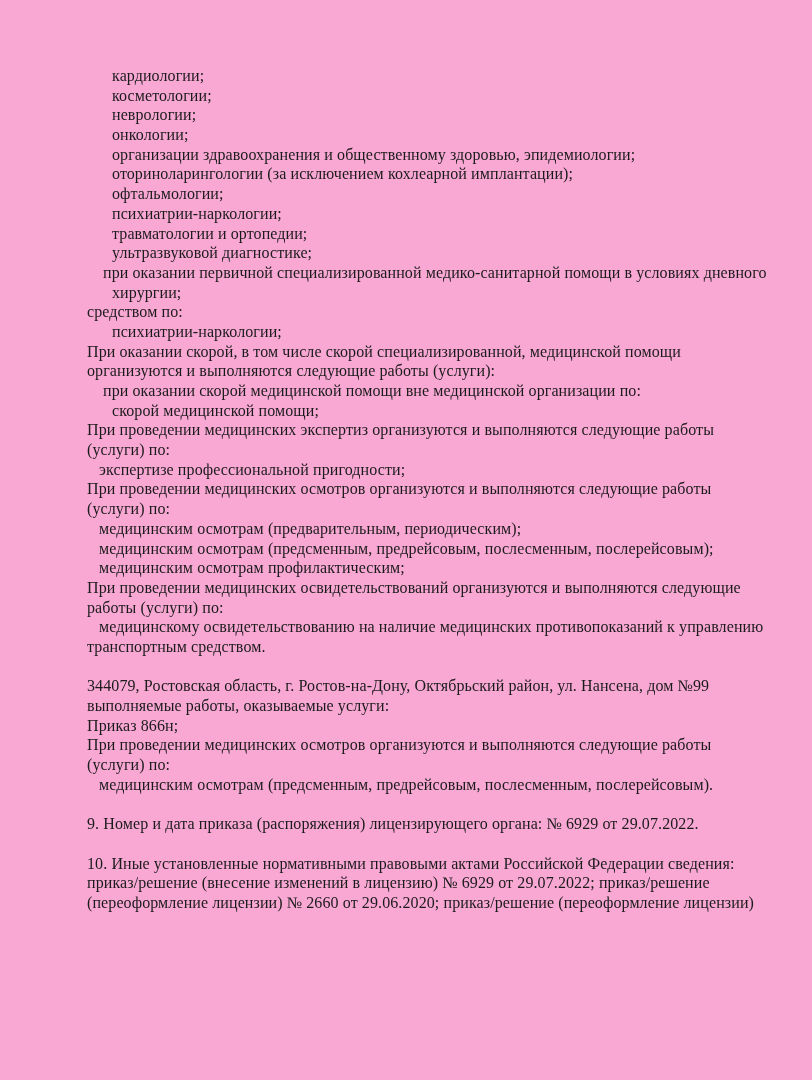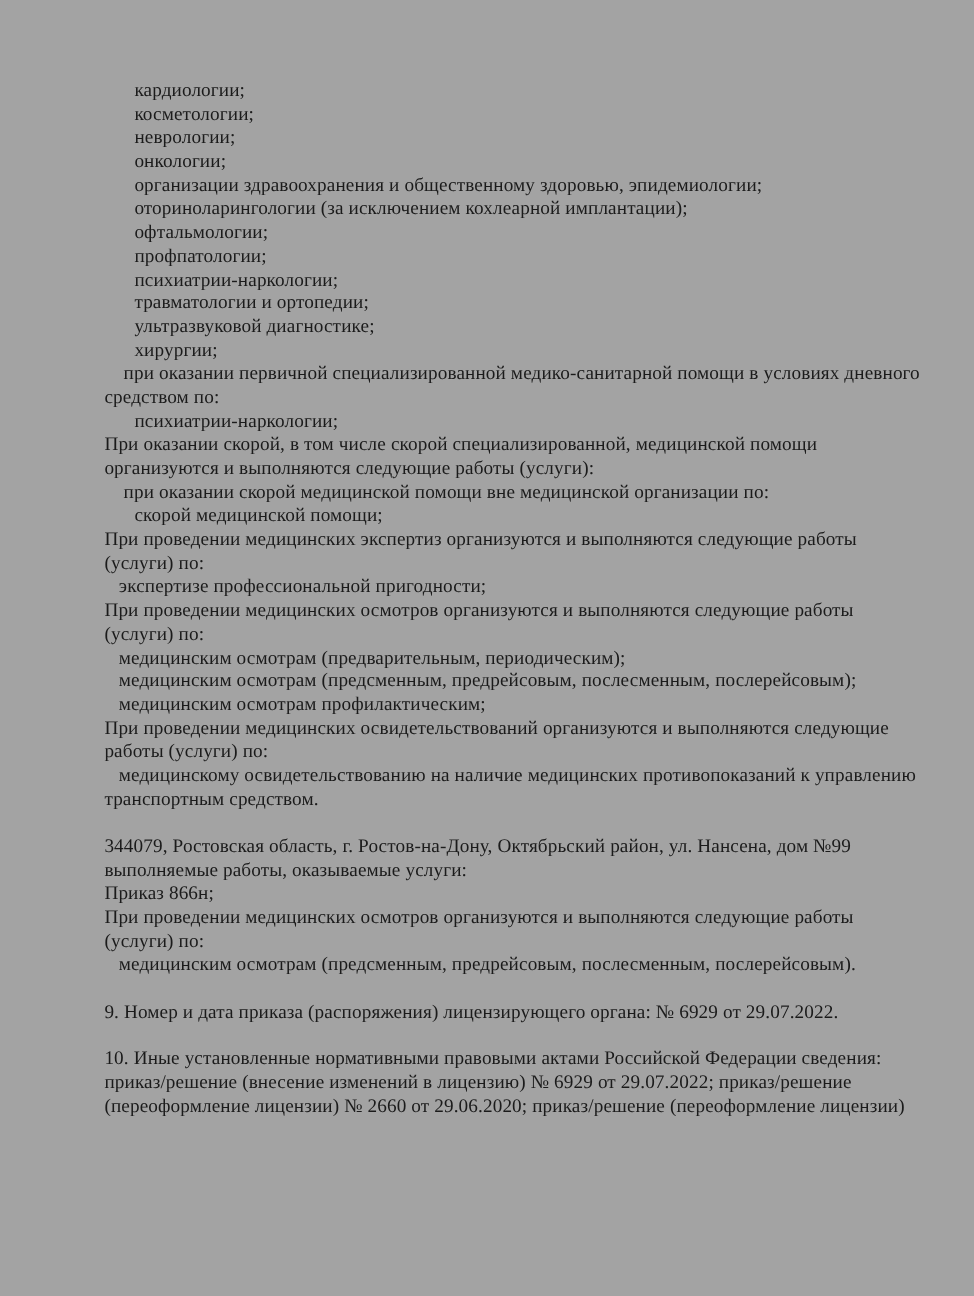--- a/index.html
+++ b/index.html
@@ -11,21 +11,21 @@
     width: 812px;
     height: 1080px;
     position: relative;
     overflow: hidden;
     font-family: "Liberation Serif", "DejaVu Serif", serif;
     color: #1b1b1b;
   }
   .page {
     position: absolute;
     inset: 0;
-    background: #a3a3a3;
+    background: #f9a8d4;
   }
   .doc {
     position: absolute;
     left: 87px;
     top: 66px;
     right: 20px;
     font-size: 16px;
     line-height: 19.7px;
     letter-spacing: 0.1px;
   }
@@ -43,26 +43,25 @@
 
 <div class="page">
   <div class="doc">
       <div class="line indent-3">кардиологии;</div>
       <div class="line indent-3">косметологии;</div>
       <div class="line indent-3">неврологии;</div>
       <div class="line indent-3">онкологии;</div>
       <div class="line indent-3">организации здравоохранения и общественному здоровью, эпидемиологии;</div>
       <div class="line indent-3">оториноларингологии (за исключением кохлеарной имплантации);</div>
       <div class="line indent-3">офтальмологии;</div>
-      <div class="line indent-3">профпатологии;</div>
       <div class="line indent-3">психиатрии-наркологии;</div>
       <div class="line indent-3">травматологии и ортопедии;</div>
       <div class="line indent-3">ультразвуковой диагностике;</div>
+      <div class="line indent-2">при оказании первичной специализированной медико-санитарной помощи в условиях дневного</div>
       <div class="line indent-3">хирургии;</div>
-      <div class="line indent-2">при оказании первичной специализированной медико-санитарной помощи в условиях дневного</div>
       <div class="line indent-0">средством по:</div>
       <div class="line indent-3">психиатрии-наркологии;</div>
       <div class="line indent-0">При оказании скорой, в том числе скорой специализированной, медицинской помощи</div>
       <div class="line indent-0">организуются и выполняются следующие работы (услуги):</div>
       <div class="line indent-2">при оказании скорой медицинской помощи вне медицинской организации по:</div>
       <div class="line indent-3">скорой медицинской помощи;</div>
       <div class="line indent-0">При проведении медицинских экспертиз организуются и выполняются следующие работы</div>
       <div class="line indent-0">(услуги) по:</div>
       <div class="line indent-1">экспертизе профессиональной пригодности;</div>
       <div class="line indent-0">При проведении медицинских осмотров организуются и выполняются следующие работы</div>

